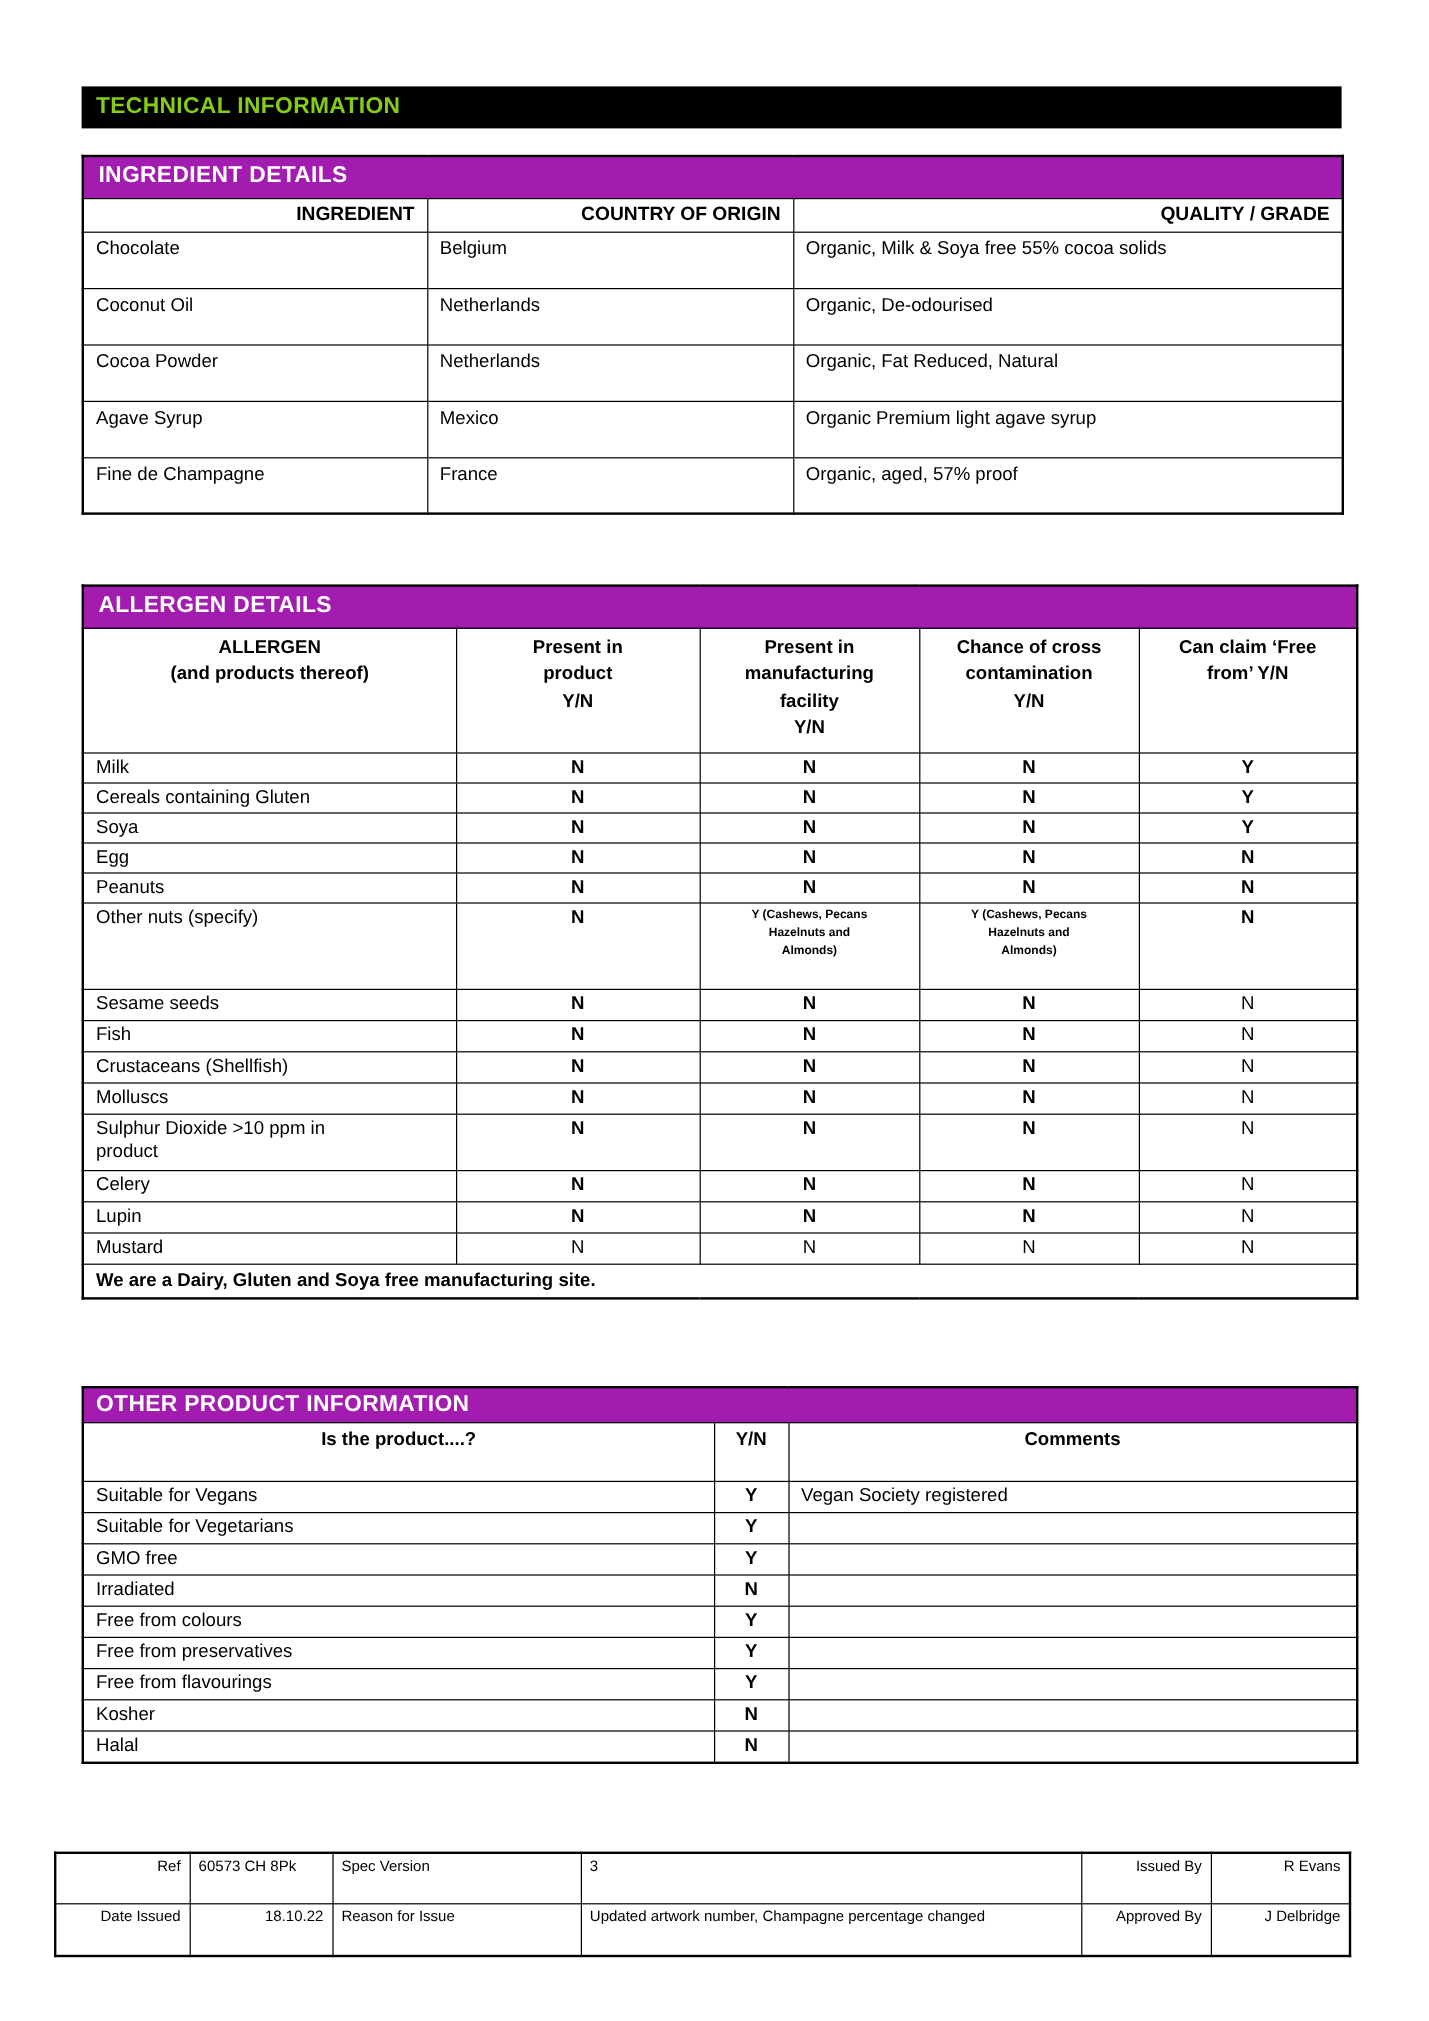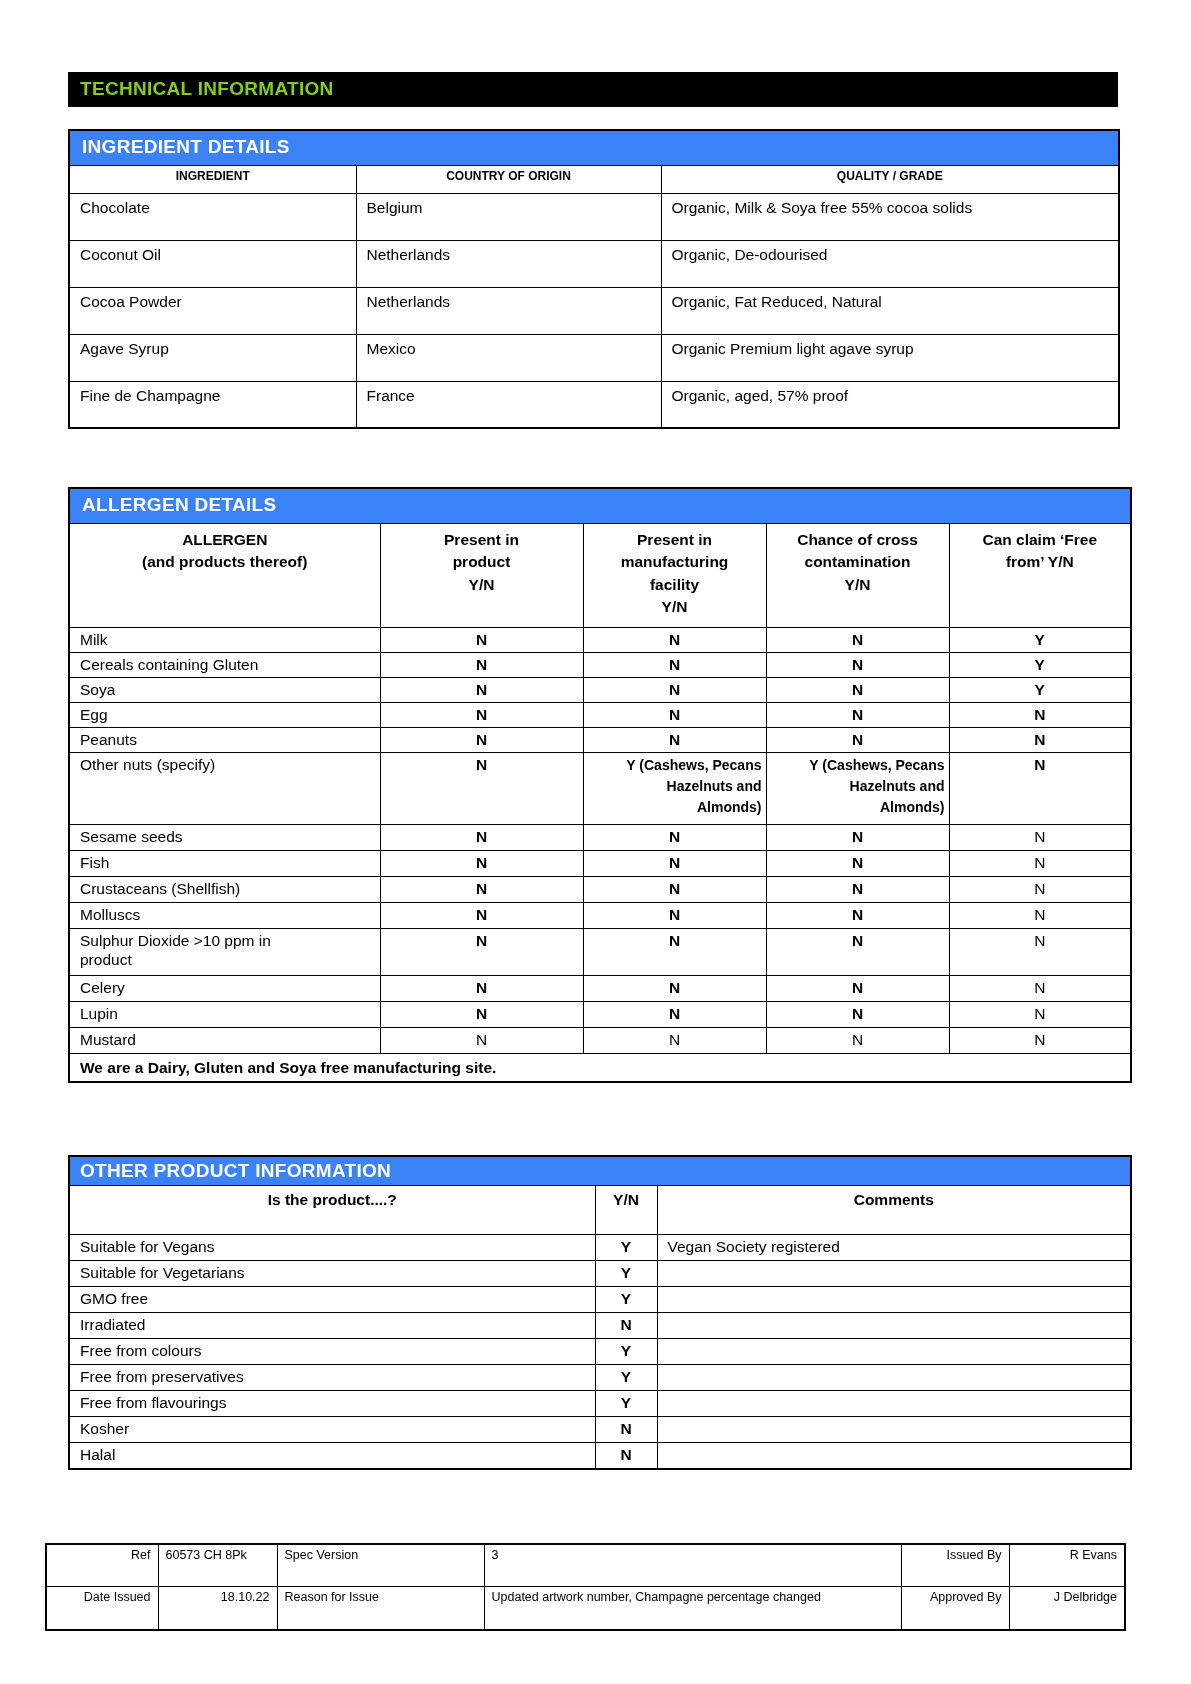--- a/index.html
+++ b/index.html
@@ -10,36 +10,36 @@
 
   .tech-bar { width:1050px; box-sizing:border-box; background:#000; color:#84cc16;
               font-weight:bold; font-size:19px; letter-spacing:0.3px;
               padding:6px 10px 7px 12px; }
 
   table { border-collapse:collapse; table-layout:fixed; }
   .tbl { border:2px solid #000; }
   .tbl td, .tbl th { border:1px solid #000; box-sizing:border-box;
                      vertical-align:top; line-height:1.25; }
 
-  td.bar { background:#3b82f6; color:#fff; font-weight:bold; font-size:19px;
+  td.bar { background:#a21caf; color:#fff; font-weight:bold; font-size:19px;
            letter-spacing:0.3px; padding:4px 10px 6px 12px; height:29px; }
 
   
   .ing { width:1050px; margin-top:22px; font-size:15.5px; }
-  .ing th { text-align:center; font-size:12px; padding:3px 10px; height:28px; }
+  .ing th { text-align:right; font-size:16px; padding:3px 10px; height:28px; }
   .ing td.cell { height:47px; padding:4px 10px; }
 
   
   .alg { width:1062px; margin-top:58px; font-size:15.5px; }
   .alg th { font-weight:bold; text-align:center; padding:5px 6px;
             height:104px; white-space:pre-line; line-height:1.45; }
   .alg td.name { text-align:left; padding:2px 10px; white-space:pre-line; }
   .alg td.v { text-align:center; font-weight:bold; padding:2px 4px; }
   .alg td.v.reg { font-weight:normal; }
-  .alg td.v.nut { font-size:14px; white-space:pre-line; line-height:1.5;text-align:right; }
+  .alg td.v.nut { font-size:10px; white-space:pre-line; line-height:1.5; }
   .alg tr.r1 td { height:25px; }
   .alg tr.tall td { height:72px; }
   .alg tr.r2 td { height:26px; }
   .alg tr.sul td { height:47px; }
   .alg td.note { font-weight:bold; padding:4px 10px; height:28px; }
 
   
   .opi { width:1062px; margin-top:72px; font-size:15.5px; }
   .opi th { font-weight:bold; text-align:center; padding:4px 8px; height:49px; }
   .opi td { height:26px; padding:2px 10px; }

